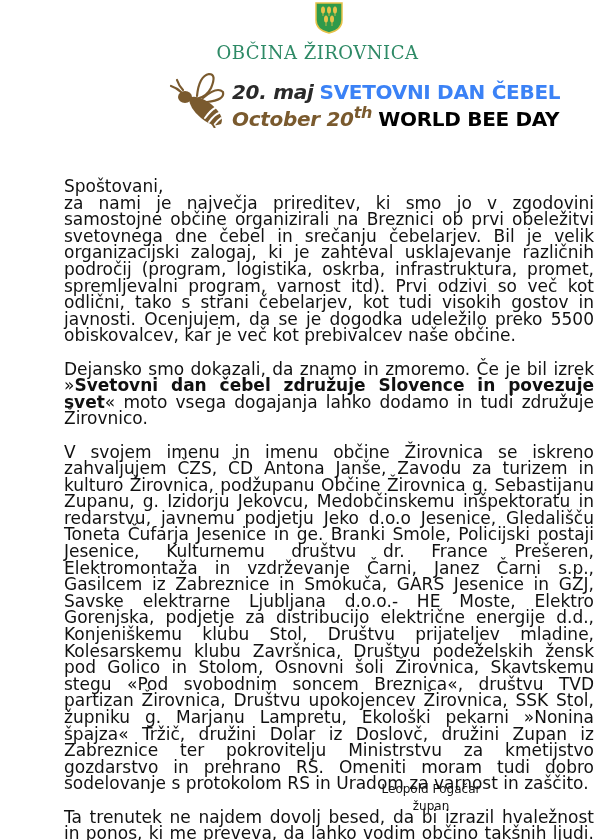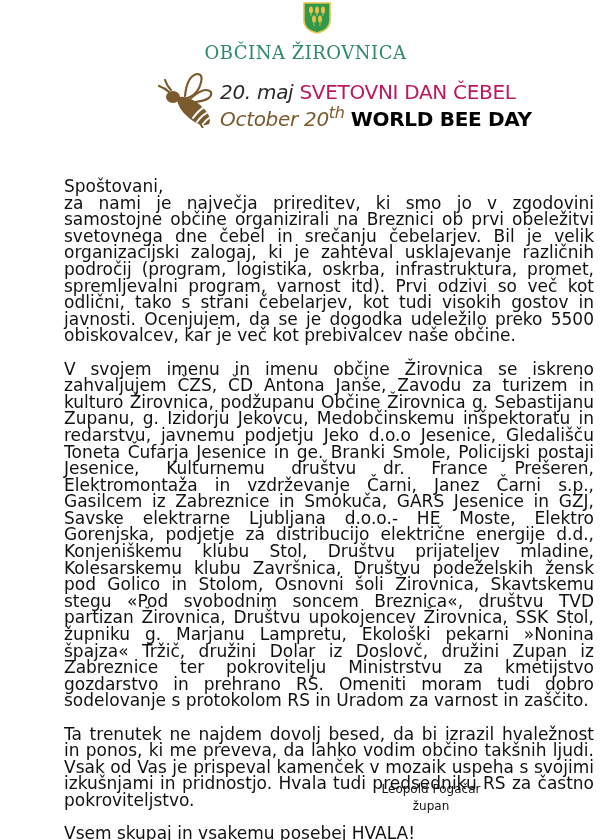--- a/index.html
+++ b/index.html
@@ -1,25 +1,25 @@
 <!DOCTYPE html>
 <html><head>
 <meta charset="utf-8">
 <style>
   html, body { margin:0; padding:0; background:#ffffff; }
   body { width:611px; height:840px; position:relative; overflow:hidden; font-family:"DejaVu Sans", sans-serif; color:#111; }
-  .header { position:absolute; left:0; top:0; width:511px; height:140px; }
+  .header { position:absolute; left:12px; top:0; width:511px; height:140px; }
   .crest { position:absolute; left:303px; top:2px; width:28px; height:32px; }
   .municipality { position:absolute; left:0; width:611px; top:42px; text-align:center; font-family:"DejaVu Serif", serif; font-size:18px; letter-spacing:0.5px; color:#2e8a66; }
   .bee { position:absolute; left:155px; top:72px; width:62px; height:56px; }
   .bee-line1 { position:absolute; left:220px; top:80px; font-family:"DejaVu Sans", sans-serif; font-size:20px; color:#2a2a2a; white-space:nowrap; letter-spacing:-0.3px; }
   .bee-line2 { position:absolute; left:220px; top:103px; font-family:"DejaVu Sans", sans-serif; font-size:20px; color:#7a5a2e; white-space:nowrap; letter-spacing:-0.3px; }
-  .it { font-style:italic; font-weight:normal; }
+  .it { font-style:italic; font-weight:bold; }
   .bd { font-weight:bold; }
-  .bee-line1 .bd { font-weight:400; color:#be185d; }
+  .bee-line1 .bd { font-weight:700; color:#3b82f6; }
   .bee-line2 .bd { color:#000000; }
   sup { font-size:16px; }
   .letter { position:absolute; left:39px; top:178px; width:530px; font-family:"DejaVu Sans", sans-serif; font-size:17px; line-height:16.6px; color:#111;margin-left:25px; }
   .letter p { margin:0 0 16.6px 0; text-align:justify; }
   .letter p.tight { margin:0; }
   .signature { position:absolute; left:376px; top:781px; font-size:12px; line-height:16.6px; text-align:center; width:110px; }
 </style>
 </head>
 <body>
 
@@ -67,20 +67,21 @@
   </div>
   <div class="bee-line2">
     <span class="it"><span>October 20</span><sup>th</sup></span>
     <span class="bd">WORLD BEE DAY</span>
   </div>
 </div>
 
 <div class="letter">
   <p class="tight">Spoštovani,</p>
   <p>za nami je največja prireditev, ki smo jo v zgodovini samostojne občine organizirali na Breznici ob prvi obeležitvi svetovnega dne čebel in srečanju čebelarjev. Bil je velik organizacijski zalogaj, ki je zahteval usklajevanje različnih področij (program, logistika, oskrba, infrastruktura, promet, spremljevalni program, varnost itd). Prvi odzivi so več kot odlični, tako s strani čebelarjev, kot tudi visokih gostov in javnosti. Ocenjujem, da se je dogodka udeležilo preko 5500 obiskovalcev, kar je več kot prebivalcev naše občine.</p>
+  <p><span>Dejansko smo dokazali, da znamo in zmoremo. Če je bil izrek »</span><b>Svetovni dan čebel združuje Slovence in povezuje svet</b><span>« moto vsega dogajanja lahko dodamo in tudi združuje Žirovnico.</span></p>
   <p>V svojem imenu in imenu občine Žirovnica se iskreno zahvaljujem ČZS, ČD Antona Janše, Zavodu za turizem in kulturo Žirovnica, podžupanu Občine Žirovnica g. Sebastijanu Zupanu, g. Izidorju Jekovcu, Medobčinskemu inšpektoratu in redarstvu, javnemu podjetju Jeko d.o.o Jesenice, Gledališču Toneta Čufarja Jesenice in ge. Branki Smole, Policijski postaji Jesenice, Kulturnemu društvu dr. France Prešeren,  Elektromontaža in vzdrževanje Čarni, Janez Čarni s.p., Gasilcem iz Zabreznice in Smokuča, GARS Jesenice in GZJ, Savske elektrarne Ljubljana d.o.o.- HE Moste, Elektro Gorenjska, podjetje za distribucijo električne energije d.d., Konjeniškemu klubu  Stol, Društvu prijateljev mladine, Kolesarskemu klubu Završnica,  Društvu podeželskih žensk pod Golico in Stolom, Osnovni šoli Žirovnica, Skavtskemu stegu «Pod svobodnim soncem Breznica«, društvu TVD partizan Žirovnica, Društvu upokojencev Žirovnica, SSK Stol, župniku g. Marjanu Lampretu, Ekološki pekarni »Nonina špajza« Tržič, družini Dolar iz Doslovč, družini Zupan iz Zabreznice  ter pokrovitelju Ministrstvu za kmetijstvo gozdarstvo in prehrano RS. Omeniti moram tudi dobro sodelovanje s protokolom RS in Uradom za varnost in zaščito.</p>
   <p>Ta trenutek ne najdem dovolj besed, da bi izrazil hvaležnost in ponos, ki me preveva, da lahko vodim občino takšnih ljudi. Vsak od Vas je prispeval kamenček v mozaik uspeha s svojimi izkušnjami in pridnostjo. Hvala tudi predsedniku RS za častno pokroviteljstvo.</p>
   <p>Vsem skupaj in vsakemu posebej HVALA!</p>
 </div>
 
 <div class="signature">
   <div>Leopold Pogačar</div>
   <div>župan</div>
 </div>
 

